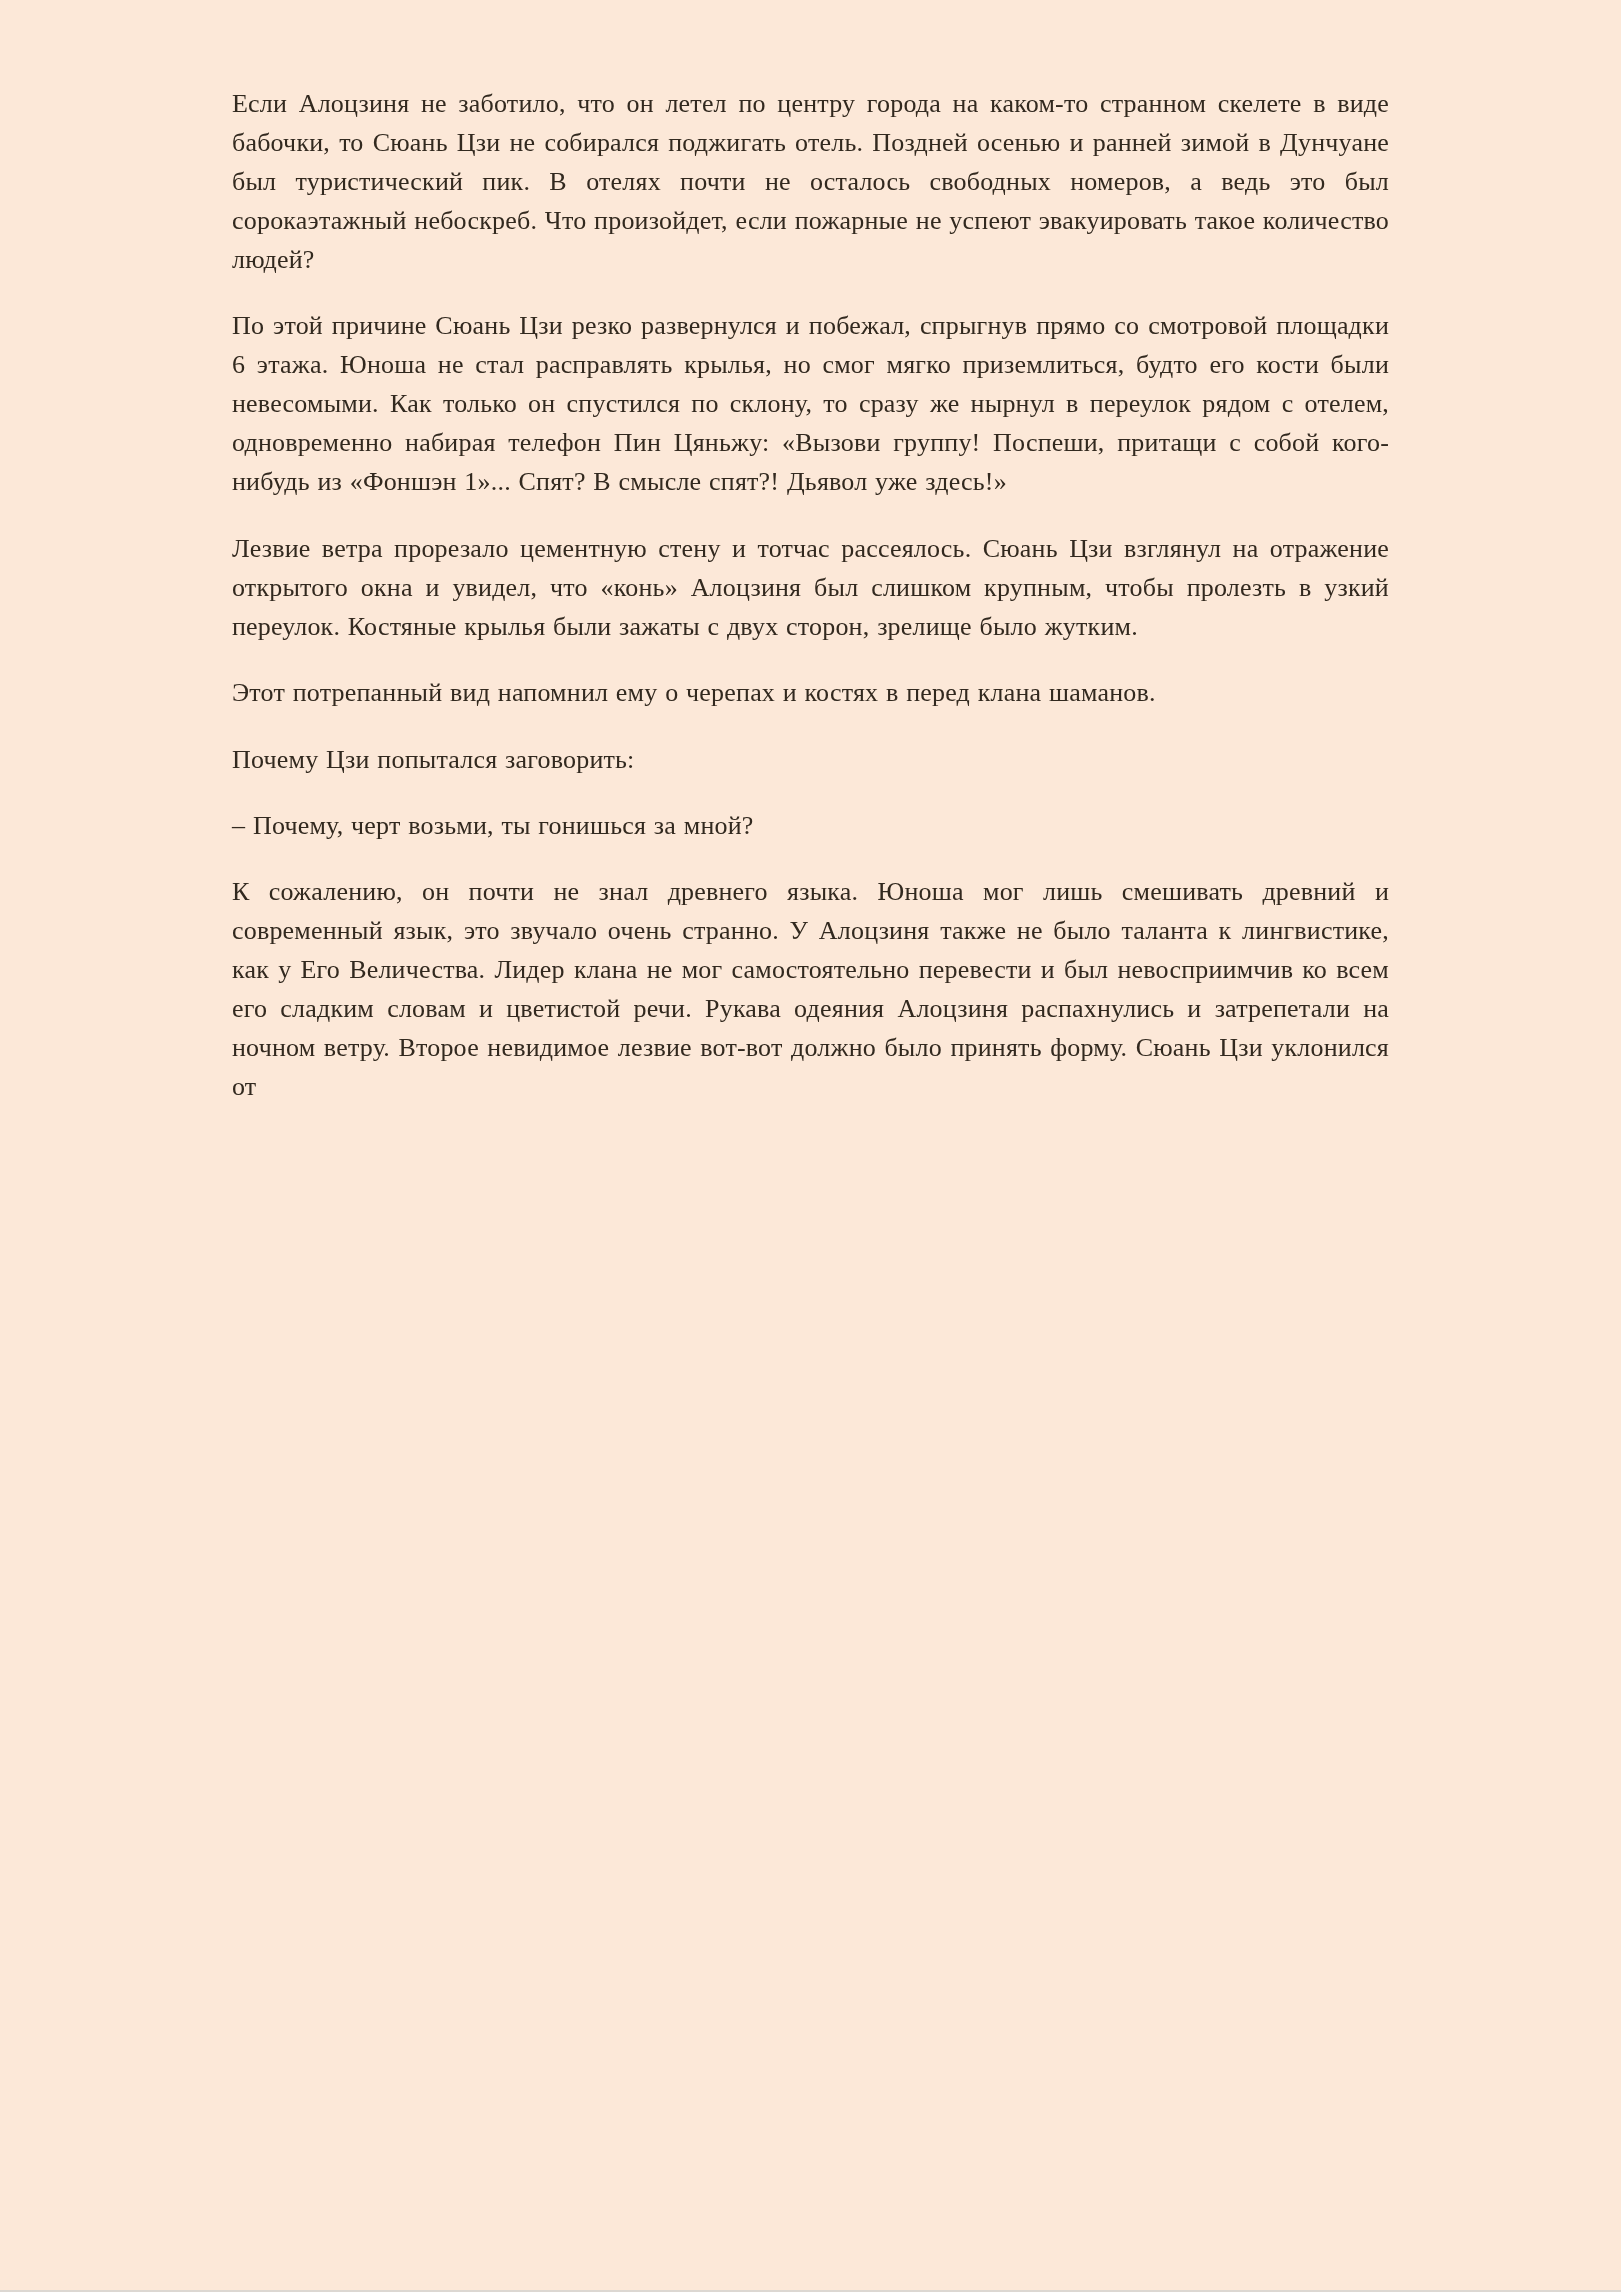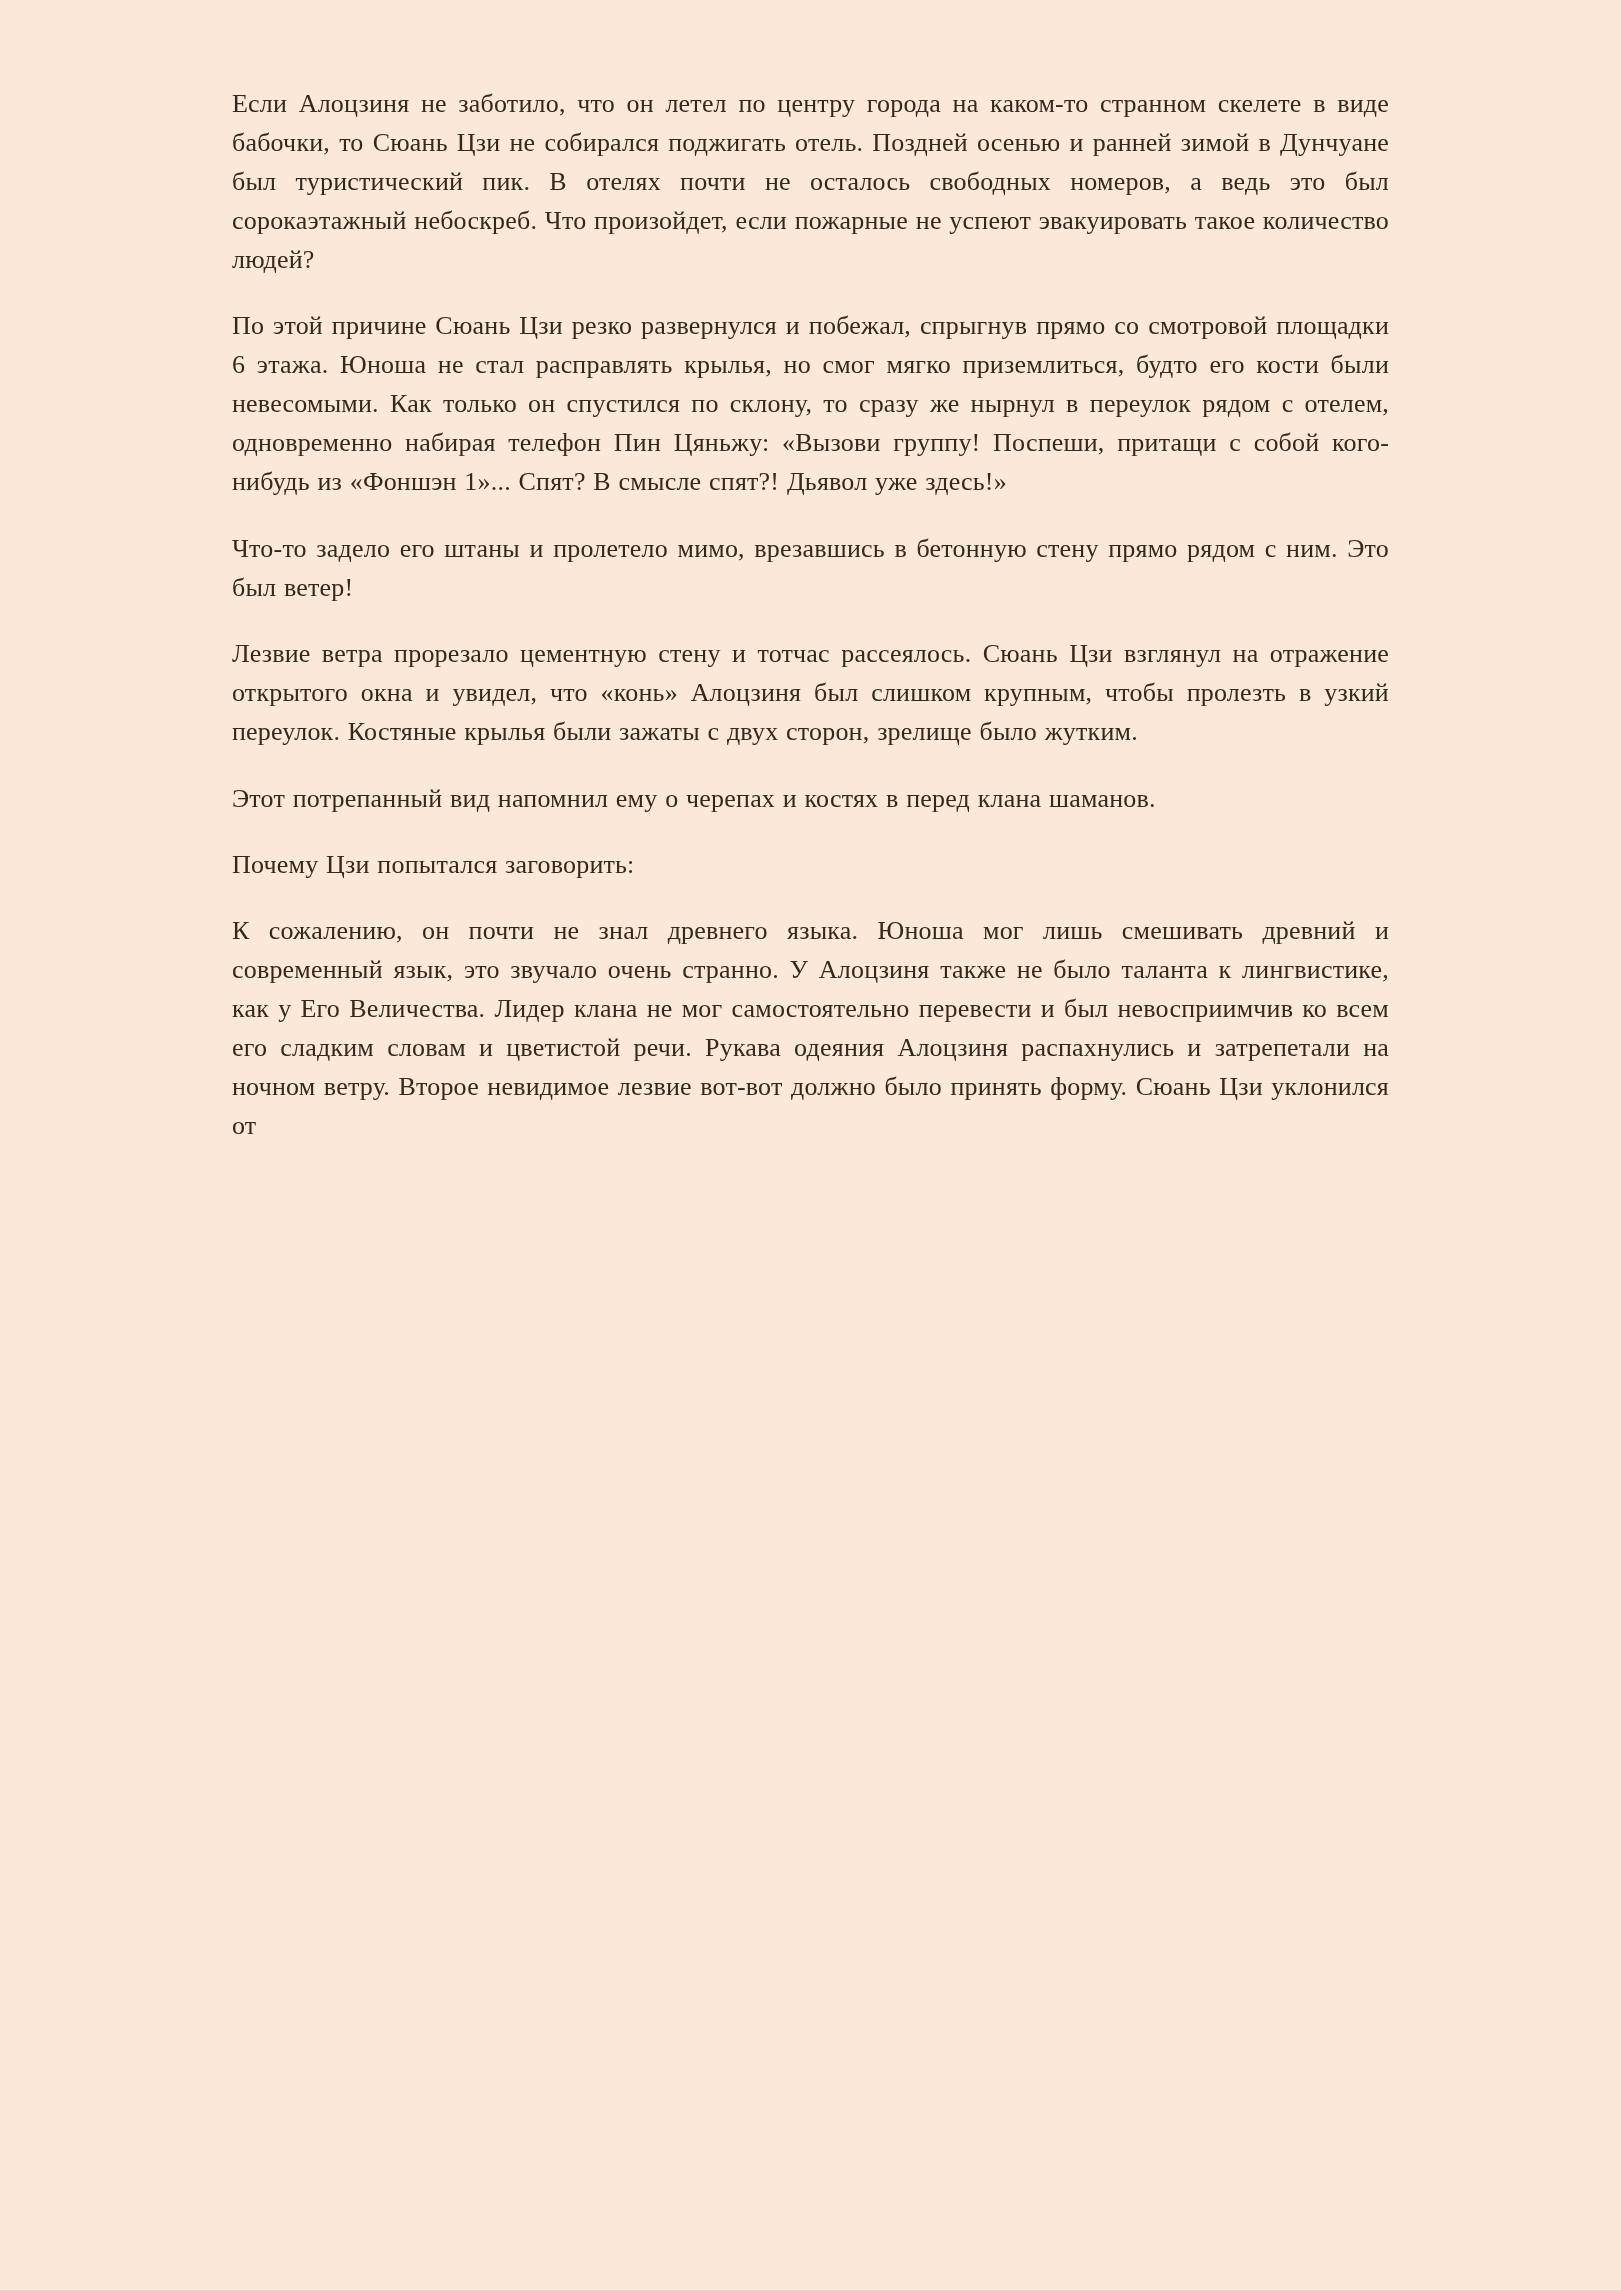--- a/index.html
+++ b/index.html
@@ -47,21 +47,21 @@
     background: #dcd7d2;
   }
 </style>
 </head>
 <body>
 
 <main class="page">
   <article class="content">
     <p>Если Алоцзиня не заботило, что он летел по центру города на каком-то странном скелете в виде бабочки, то Сюань Цзи не собирался поджигать отель. Поздней осенью и ранней зимой в Дунчуане был туристический пик. В отелях почти не осталось свободных номеров, а ведь это был сорокаэтажный небоскреб. Что произойдет, если пожарные не успеют эвакуировать такое количество людей?</p>
     <p>По этой причине Сюань Цзи резко развернулся и побежал, спрыгнув прямо со смотровой площадки 6 этажа. Юноша не стал расправлять крылья, но смог мягко приземлиться, будто его кости были невесомыми. Как только он спустился по склону, то сразу же нырнул в переулок рядом с отелем, одновременно набирая телефон Пин Цяньжу: «Вызови группу! Поспеши, притащи с собой кого-нибудь из «Фоншэн 1»... Спят? В смысле спят?! Дьявол уже здесь!»</p>
-    <p>Что-то задело его штаны и пролетело мимо, врезавшись в бетонную стену прямо рядом с ним. Это был ветер!</p>
     <p>Лезвие ветра прорезало цементную стену и тотчас рассеялось. Сюань Цзи взглянул на отражение открытого окна и увидел, что «конь» Алоцзиня был слишком крупным, чтобы пролезть в узкий переулок. Костяные крылья были зажаты с двух сторон, зрелище было жутким.</p>
     <p>Этот потрепанный вид напомнил ему о черепах и костях в перед клана шаманов.</p>
     <p>Почему Цзи попытался заговорить:</p>
+    <p>– Почему, черт возьми, ты гонишься за мной?</p>
     <p class="cut">К сожалению, он почти не знал древнего языка. Юноша мог лишь смешивать древний и современный язык, это звучало очень странно. У Алоцзиня также не было таланта к лингвистике, как у Его Величества. Лидер клана не мог самостоятельно перевести и был невосприимчив ко всем его сладким словам и цветистой речи. Рукава одеяния Алоцзиня распахнулись и затрепетали на ночном ветру. Второе невидимое лезвие вот-вот должно было принять форму. Сюань Цзи уклонился от</p>
   </article>
   <div class="bottom-edge"></div>
 </main>
 
 
 </body></html>

